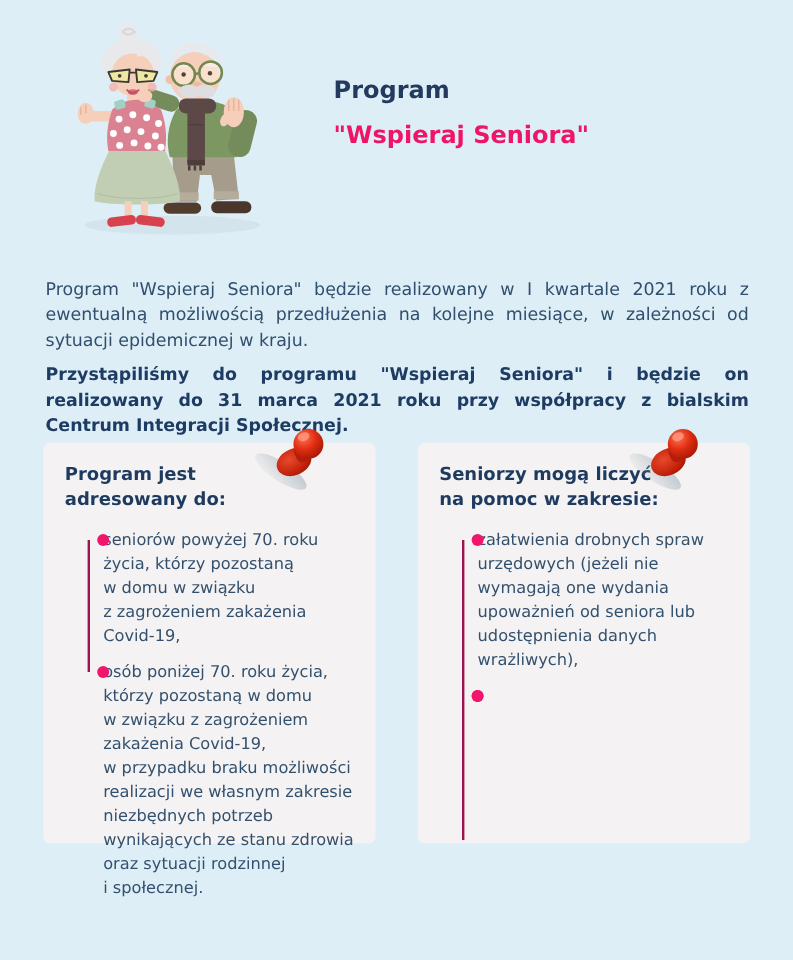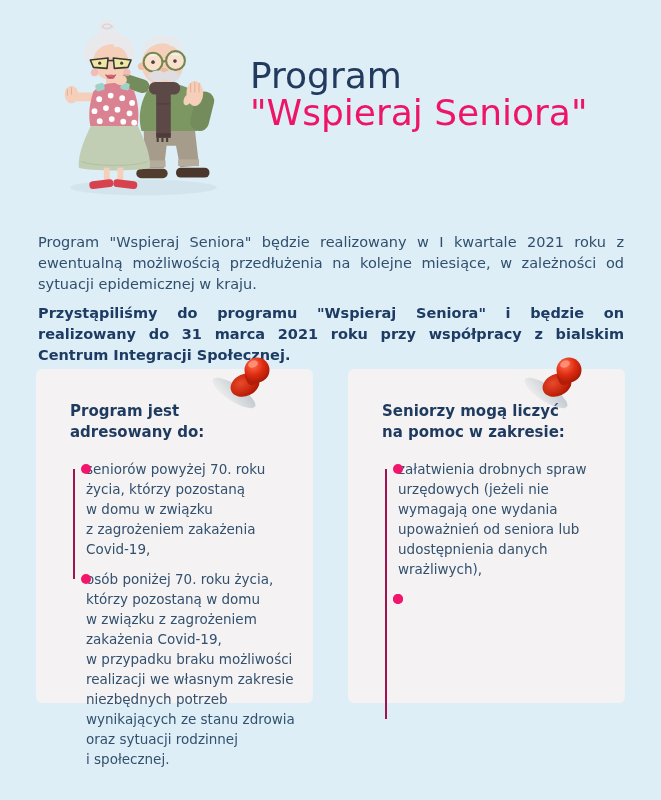--- a/index.html
+++ b/index.html
@@ -4,38 +4,38 @@
 <style>
   html,body{margin:0;padding:0;}
   .page{
     position:relative;width:661px;height:800px;overflow:hidden;
     background:#ddeef6;
     font-family:"DejaVu Sans",sans-serif;
   }
   
   .hero{position:absolute;left:60px;top:14px;width:162px;height:183px;}
   
-  .title{position:absolute;left:250px;top:57px;font-weight:normal;font-size:36px;line-height:37px;}
+  .title{position:absolute;left:278px;top:57px;font-weight:bold;font-size:20px;line-height:37px;}
   .title .t-navy{color:#223a5e;}
   .title .t-pink{color:#ee1567;}
   
   .para{position:absolute;left:38px;width:586px;color:#304f6e;font-size:14.5px;line-height:21px;text-align:justify;}
   .para.p1{top:217px;}
   .para.p2{top:288px;font-weight:bold;color:#1e3c63;}
   .para.pfoot{top:731px;}
   
   .card{
     position:absolute;top:369px;width:277px;height:334px;
     background:#f4f2f2;border-radius:6px;box-sizing:border-box;
     padding:16px 16px 0 18px;
   }
   .card.left{left:36px;}
   .card.right{left:348px;}
   .card h3{
-    margin:16px;color:#1e3a5f;font-size:15px;line-height:21px;font-weight:bold;
+    margin:0;color:#1e3a5f;font-size:15px;line-height:21px;font-weight:bold;
     white-space:pre-line;
   }
   .bullets{position:relative;margin:13px 0 0 20px;padding:0;list-style:none;}
   .bullets .rail{position:absolute;left:-1px;top:10px;width:2px;background:#9e1350;}
   .bullets.rail-left .rail{height:110px;}
   .bullets.rail-right .rail{height:250px;}
   .bullet{
     position:relative;margin:0 0 10px 12px;padding-left:0;
     color:#33516e;font-size:13.5px;line-height:20px;white-space:pre-line;
   }

